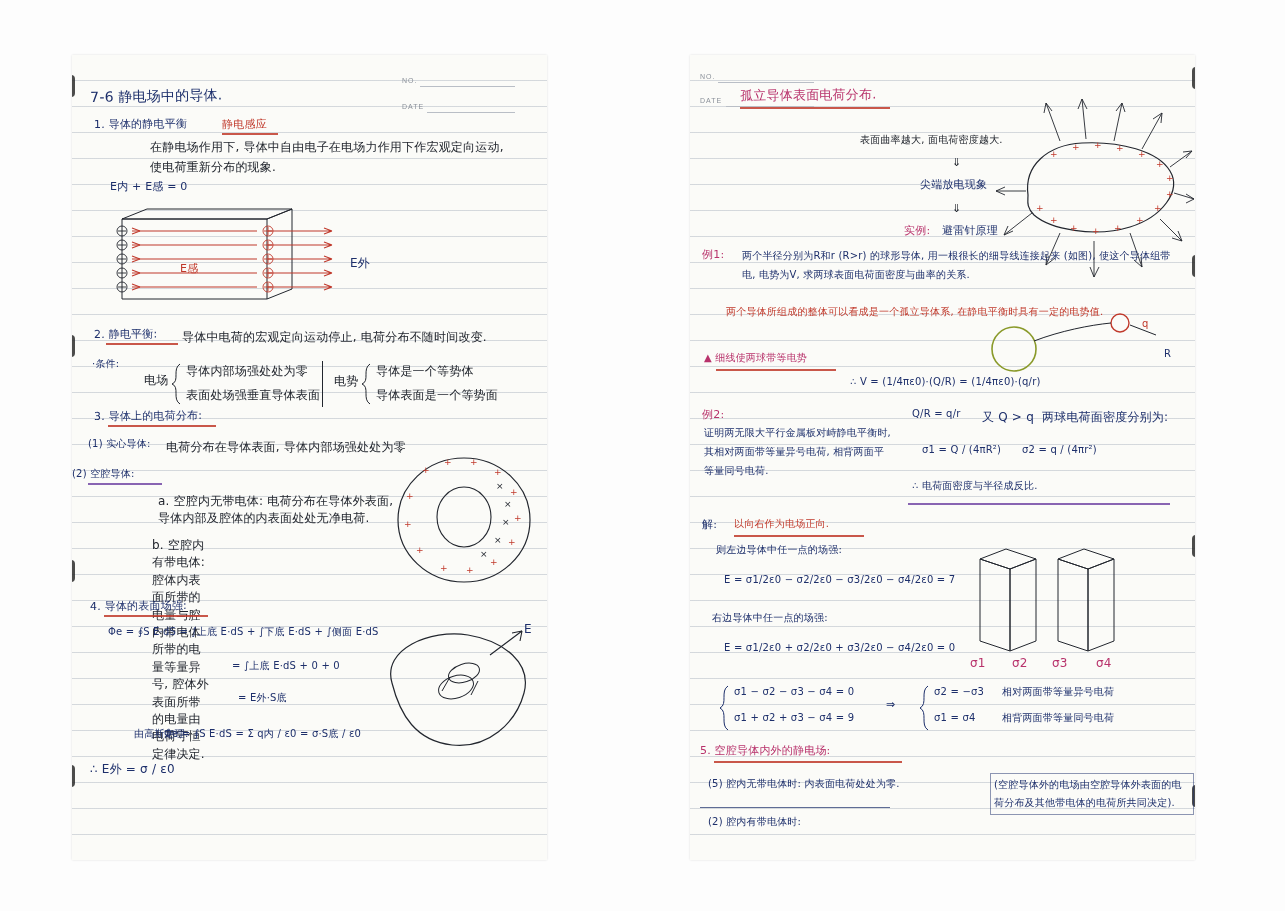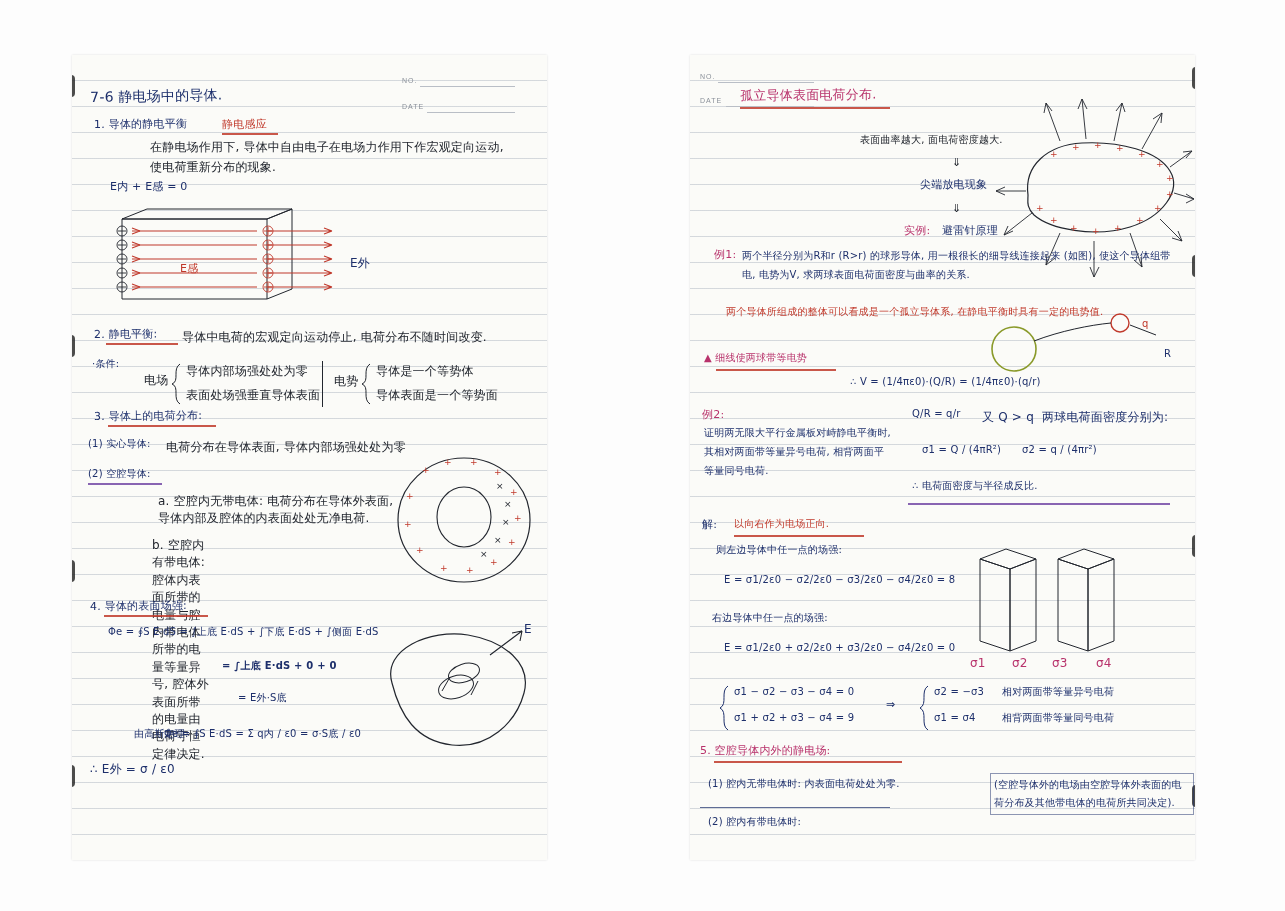--- a/index.html
+++ b/index.html
@@ -202,21 +202,21 @@
     <div class="hw ink-black s9" style="left:304px; top:308px;">导体是一个等势体</div>
     <div class="hw ink-black s9" style="left:304px; top:332px;">导体表面是一个等势面</div>
     <div class="hdr-line" style="left:250px; top:306px; width:1px; height:46px; background:#22262e;"></div>
 
     <div class="hw ink-blue s11 slant2" style="left:22px; top:354px;">3. 导体上的电荷分布:</div>
     <div class="underline-red" style="left:36px; top:370px; width:108px;"></div>
 
     <div class="hw ink-blue s10" style="left:16px; top:382px;text-align:right;">(1) 实心导体:</div>
     <div class="hw ink-black s9" style="left:94px; top:384px; width:320px;">电荷分布在导体表面, 导体内部场强处处为零</div>
 
-    <div class="hw ink-blue s10" style="left:16px; top:412px;text-align:center;">(2) 空腔导体:</div>
+    <div class="hw ink-blue s10" style="left:0; top:412px;text-align:center;">(2) 空腔导体:</div>
     <div class="underline-purple" style="left:16px; top:428px; width:74px;"></div>
 
     <div class="hw ink-black s9" style="left:86px; top:438px; width:244px;">a. 空腔内无带电体: 电荷分布在导体外表面, 导体内部及腔体的内表面处处无净电荷.</div>
     <div class="hw ink-black s9" style="left:80px; top:482px; width:60px;">b. 空腔内有带电体:
 腔体内表面所带的电量与腔内带电体所带的电量等量异号, 腔体外表面所带的电量由电荷守恒定律决定.</div>
 
     <svg class="fig" style="left:312px; top:390px;" width="160" height="150" viewBox="0 0 160 150">
       <ellipse cx="80" cy="75" rx="66" ry="62" stroke="#22262e" fill="none" stroke-width="1.2"></ellipse>
       <ellipse cx="80" cy="72" rx="27" ry="30" stroke="#22262e" fill="none" stroke-width="1.1"></ellipse>
       <g fill="#c0392b" font-size="9" font-family="DejaVu Sans">
@@ -240,21 +240,21 @@
           <text x="118" y="80">×</text>
         <text x="110" y="98">×</text>
           <text x="96" y="112">×</text>
       </g>
     </svg>
 
     <div class="hw ink-blue s11 slant2" style="left:18px; top:544px;">4. 导体的表面场强:</div>
     <div class="underline-red" style="left:32px; top:560px; width:104px;"></div>
 
     <div class="hw ink-blue s10" style="left:36px; top:570px;">Φe = ∮S E·dS = ∫上底 E·dS + ∫下底 E·dS + ∫侧面 E·dS</div>
-    <div class="hw ink-blue s10" style="left:150px; top:604px;font-weight:bold;">= ∫上底 E·dS + 0 + 0</div>
+    <div class="hw ink-blue s10" style="left:160px; top:604px;">= ∫上底 E·dS + 0 + 0</div>
     <div class="hw ink-blue s10" style="left:166px; top:636px;">= E外·S底</div>
 
     <div class="hw ink-blue s10" style="left:18px; top:672px;padding-left:44px;">由高斯定理:</div>
     <div class="hw ink-blue s10" style="left:92px; top:672px;">Φe = ∮S E·dS = Σ q内 / ε0 = σ·S底 / ε0</div>
     <div class="hw ink-blue s12" style="left:18px; top:706px;">∴ E外 = σ / ε0</div>
 
     <svg class="fig" style="left:300px; top:570px;" width="175" height="140" viewBox="0 0 175 140">
       <path d="M20 58 C10 24, 58 4, 96 10 C132 16, 160 38, 152 68 C144 98, 116 124, 80 120 C44 116, 28 90, 20 58 Z" stroke="#22262e" fill="none" stroke-width="1.2"></path>
       <ellipse cx="84" cy="62" rx="18" ry="11" stroke="#22262e" fill="none" stroke-width="1" transform="rotate(-18 84 62)"></ellipse>
       <ellipse cx="92" cy="48" rx="16" ry="9" stroke="#22262e" fill="none" stroke-width="1" transform="rotate(-18 92 48)"></ellipse>
@@ -315,21 +315,21 @@
         <path d="M184 98 L204 104 M204 104 L196 99 M204 104 L196 108"></path>
         <path d="M170 124 L192 146 M192 146 L188 136 M192 146 L182 143"></path>
         <path d="M140 138 L152 172 M152 172 L151 162 M152 172 L144 165"></path>
         <path d="M104 146 L104 182 M104 182 L100 172 M104 182 L109 172"></path>
         <path d="M70 138 L56 170 M56 170 L57 159 M56 170 L65 163"></path>
         <path d="M42 118 L14 140 M14 140 L23 136 M14 140 L18 131"></path>
         <path d="M36 96 L6 96 M6 96 L15 92 M6 96 L15 100"></path>
       </g>
     </svg>
 
-    <div class="hw ink-rose s11" style="left:24px; top:192px;text-align:center;">例1:</div>
+    <div class="hw ink-rose s11" style="left:12px; top:192px;text-align:center;">例1:</div>
     <div class="hw ink-red s10" style="left:36px; top:248px; width:410px; line-height:1.8;">两个导体所组成的整体可以看成是一个孤立导体系, 在静电平衡时具有一定的电势值.</div>
 
     <div class="hw ink-blue s10" style="left:52px; top:192px; width:440px; line-height:1.85;">两个半径分别为R和r (R&gt;r) 的球形导体, 用一根很长的细导线连接起来 (如图), 使这个导体组带电, 电势为V, 求两球表面电荷面密度与曲率的关系.</div>
     <div class="hw ink-rose s10" style="left:14px; top:296px;">▲ 细线使两球带等电势</div>
     <div class="underline-red" style="left:26px; top:314px; width:120px;"></div>
 
     <div class="hw ink-blue s10" style="left:160px; top:320px;">∴ V = (1/4πε0)·(Q/R) = (1/4πε0)·(q/r)</div>
 
     <svg class="fig" style="left:290px; top:250px;" width="200" height="70" viewBox="0 0 200 70">
       <circle cx="34" cy="44" r="22" stroke="#8a9a2a" fill="none" stroke-width="1.6"></circle>
@@ -348,21 +348,21 @@
     <div class="hw ink-blue s10" style="left:232px; top:388px;">σ1 = Q / (4πR²)</div>
     <div class="hw ink-blue s10" style="left:332px; top:388px;">σ2 = q / (4πr²)</div>
     <div class="hw ink-blue s10" style="left:222px; top:424px;">∴ 电荷面密度与半径成反比.</div>
     <div class="underline-purple" style="left:218px; top:448px; width:262px;"></div>
 
     <div class="hw ink-blue s11" style="left:12px; top:462px;">解:</div>
     <div class="hw ink-red s10" style="left:44px; top:462px;">以向右作为电场正向.</div>
     <div class="underline-red" style="left:44px; top:480px; width:130px;"></div>
 
     <div class="hw ink-blue s10" style="left:26px; top:488px;">则左边导体中任一点的场强:</div>
-    <div class="hw ink-blue s10" style="left:34px; top:518px;">E = σ1/2ε0 − σ2/2ε0 − σ3/2ε0 − σ4/2ε0 = 8</div>
+    <div class="hw ink-blue s10" style="left:34px; top:518px;">E = σ1/2ε0 − σ2/2ε0 − σ3/2ε0 − σ4/2ε0 = 7</div>
     <div class="hw ink-blue s10" style="left:22px; top:556px;">右边导体中任一点的场强:</div>
     <div class="hw ink-blue s10" style="left:34px; top:586px;">E = σ1/2ε0 + σ2/2ε0 + σ3/2ε0 − σ4/2ε0 = 0</div>
 
     <svg class="fig" style="left:272px; top:470px;" width="180" height="135" viewBox="0 0 180 135">
       <g stroke="#22262e" fill="none" stroke-width="1">
         <path d="M18 34 L18 116 L48 126 L48 44 Z"></path>
         <path d="M18 34 L44 24 L74 34 L48 44 Z"></path>
         <path d="M48 44 L74 34 L74 116 L48 126 Z"></path>
         <path d="M96 34 L96 116 L126 126 L126 44 Z"></path>
         <path d="M96 34 L122 24 L152 34 L126 44 Z"></path>
@@ -384,21 +384,21 @@
       <path d="M14 1 C6 6, 14 19, 6 23 C14 27, 6 40, 14 45" stroke="#1d2f6b" fill="none" stroke-width="1"></path>
     </svg>
     <div class="hw ink-blue s10" style="left:244px; top:630px;">σ2 = −σ3</div>
     <div class="hw ink-blue s10" style="left:244px; top:656px;">σ1 = σ4</div>
     <div class="hw ink-blue s10" style="left:312px; top:630px;">相对两面带等量异号电荷</div>
     <div class="hw ink-blue s10" style="left:312px; top:656px;text-align:right;">相背两面带等量同号电荷</div>
 
     <div class="hw ink-rose s11" style="left:10px; top:688px;">5. 空腔导体内外的静电场:</div>
     <div class="underline-red" style="left:24px; top:706px; width:188px;"></div>
 
-    <div class="hw ink-blue s10" style="left:18px; top:722px;">(1) 腔内无带电体时: 内表面电荷处处为零.</div>
+    <div class="hw ink-blue s10" style="left:18px; top:722px;">(5) 腔内无带电体时: 内表面电荷处处为零.</div>
     <div class="hw ink-blue s10" style="left:18px; top:760px;">(2) 腔内有带电体时:</div>
 
     <div class="hw ink-blue s10" style="left:300px; top:718px; width:196px; line-height:1.8; border:1px solid rgba(29,47,107,.5); padding:2px 3px;">(空腔导体外的电场由空腔导体外表面的电荷分布及其他带电体的电荷所共同决定).</div>
 
     <div class="underline-blue" style="left:10px; top:752px; width:190px;"></div>
   </div>
 
 </div>
 
 </body></html>

